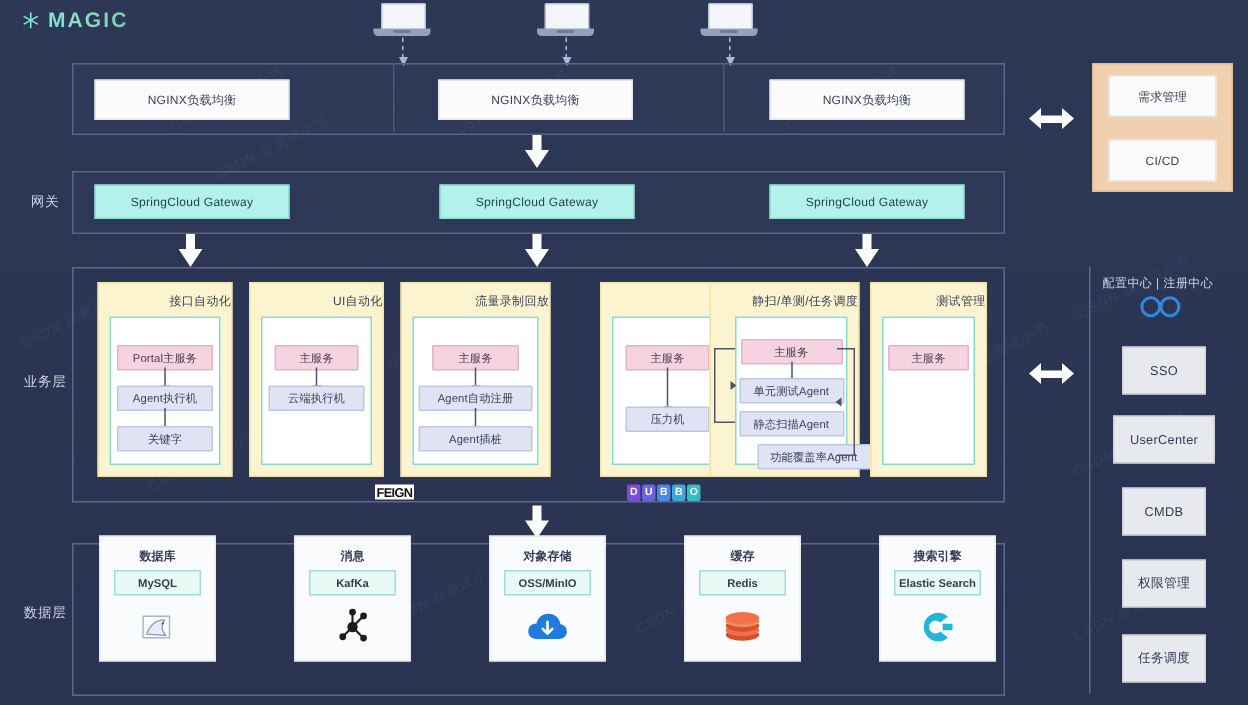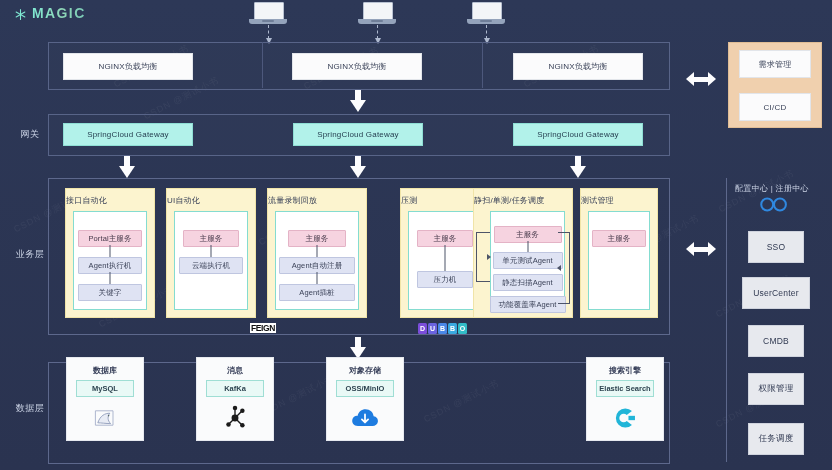--- a/index.html
+++ b/index.html
@@ -187,21 +187,21 @@
   .bcard {
     position: absolute;
     background: #fcf4cf;
     border: 1px solid #f0e4a8;
     top: 188px;
     height: 128px;
   }
   .bcard-title {
     position: absolute;
     left: 0; right: 0; top: 6px;
-    text-align: left;
+    text-align: right;
     font-size: 8px;
     color: #3a4258;
     letter-spacing: 0.2px;
   }
   .bcard-inner {
     position: absolute;
     left: 7px; right: 7px;
     top: 22px; bottom: 7px;
     background: #ffffff;
     border: 1px solid #84dcd0;
@@ -499,21 +499,21 @@
     </div>
   </div>
 
   <div class="bcard" style="left:473px;width:98px;">
     <div class="bcard-title">静扫/单测/任务调度</div>
     <div class="bcard-inner" style="left:16px;right:7px;">
       <div class="node main" style="top:14px;width:66px;">主服务</div>
       <div class="vline" style="top:29px;height:11px;"></div>
       <div class="node sub" style="top:40px;width:68px;">单元测试Agent</div>
       <div class="node sub" style="top:62px;width:68px;">静态扫描Agent</div>
-      <div class="node sub" style="top:84px;width:74px;">功能覆盖率Agent</div>
+      <div class="node sub" style="top:84px;width:74px;margin-left:15px;">功能覆盖率Agent</div>
     </div>
 
     <div class="sideloop left tip-left" style="left:2px;top:43px;width:13px;height:48px;"></div>
     <div class="sideloop right tip-right" style="right:2px;top:43px;width:11px;height:70px;"></div>
   </div>
 
   <div class="bcard" style="left:580px;width:76px;">
     <div class="bcard-title">测试管理</div>
     <div class="bcard-inner">
       <div class="node main" style="top:18px;width:52px;">主服务</div>
@@ -574,20 +574,35 @@
     <div class="dchip">OSS/MinIO</div>
     <div class="dicon">
       <svg width="30" height="24" viewBox="0 0 34 26">
         <path d="M9 22 C4 22 2 18.5 2.6 15 C3.2 11.8 6.2 10.2 8.6 10.6 C9.4 6 13.2 3 17.6 3
                  C22.6 3 26.4 6.6 26.8 11 C30 11.4 32 14 31.6 17.2 C31.2 20.2 28.6 22 25.6 22 Z" fill="#1e7ce0"></path>
         <path d="M17 9 L17 18 M17 18 L13.5 14.5 M17 18 L20.5 14.5" stroke="#ffffff" stroke-width="2" fill="none" stroke-linecap="round"></path>
       </svg>
     </div>
   </div>
 
+  <div class="dcard" style="left:456px;">
+    <div class="dcard-title">缓存</div>
+    <div class="dchip">Redis</div>
+    <div class="dicon">
+      <svg width="28" height="24" viewBox="0 0 32 28">
+        <g>
+          <ellipse cx="16" cy="20" rx="13" ry="4.6" fill="#d94f2b"></ellipse>
+          <ellipse cx="16" cy="16.5" rx="13" ry="4.6" fill="#f0724a"></ellipse>
+          <ellipse cx="16" cy="13" rx="13" ry="4.6" fill="#d94f2b"></ellipse>
+          <ellipse cx="16" cy="9.5" rx="13" ry="4.6" fill="#f08a5d"></ellipse>
+          <ellipse cx="16" cy="7" rx="13" ry="4.6" fill="#f0724a"></ellipse>
+        </g>
+      </svg>
+    </div>
+  </div>
 
   <div class="dcard" style="left:586px;">
     <div class="dcard-title">搜索引擎</div>
     <div class="dchip">Elastic Search</div>
     <div class="dicon">
       <svg width="26" height="26" viewBox="0 0 30 30">
         <path d="M23 7 A11 11 0 1 0 23 23 L17 18.5 A5 5 0 1 1 17 11.5 Z" fill="#21b5d8"></path>
         <path d="M19 12.5 L26.5 12.5 L26.5 17.5 L19 17.5 Z" fill="#21b5d8"></path>
       </svg>
     </div>

